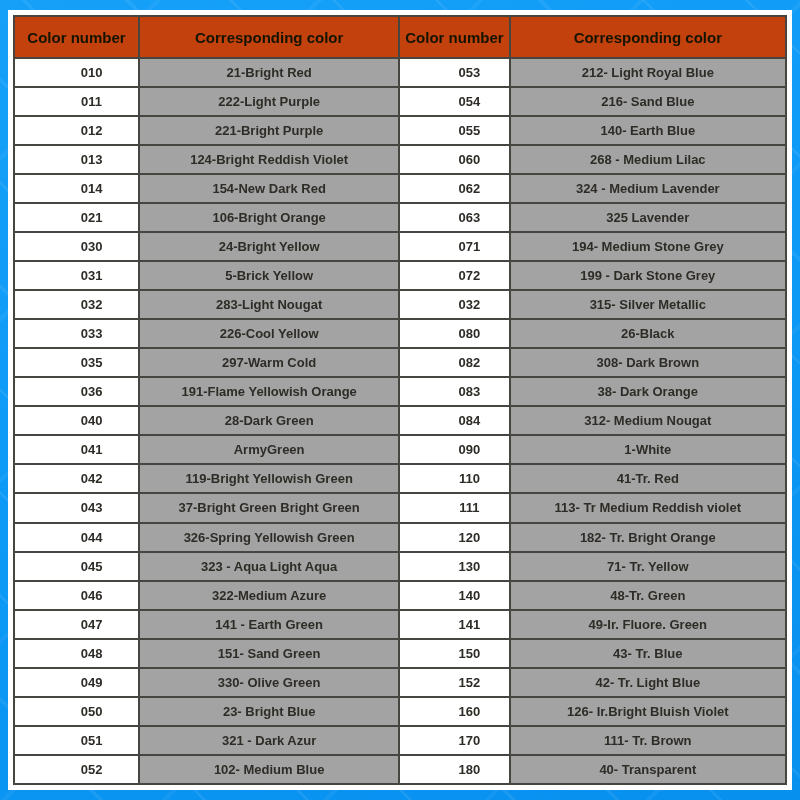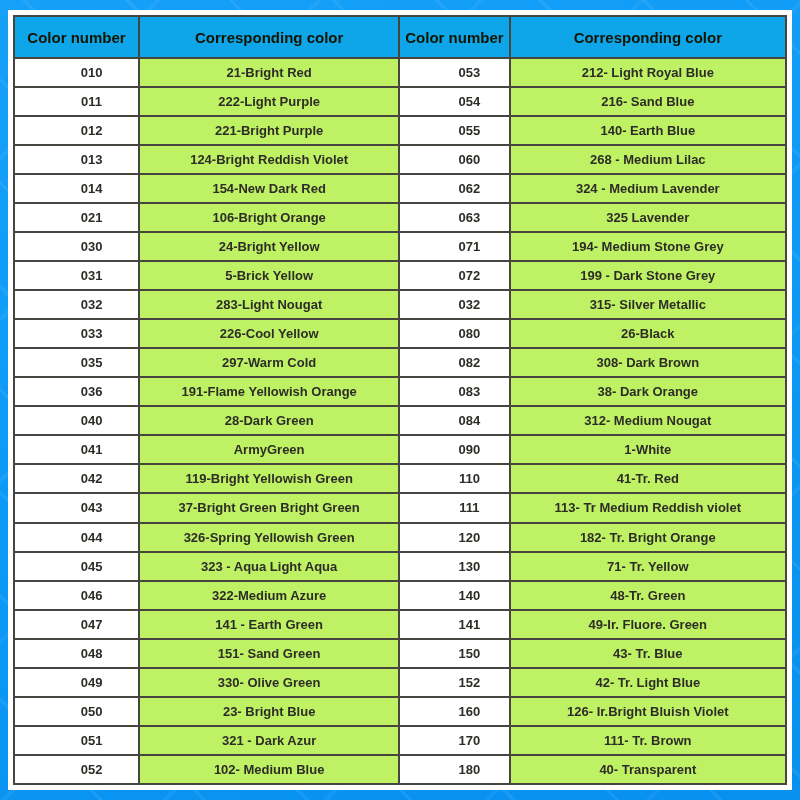--- a/index.html
+++ b/index.html
@@ -45,38 +45,38 @@
   .color-table th,
   .color-table td {
     border: 2px solid #46453f;
     text-align: center;
     vertical-align: middle;
     padding: 0 2px;
     overflow: hidden;
     white-space: nowrap;
   }
   .color-table th {
-    background: #0ea5e9;
+    background: #c2410c;
     color: #141400;
     font-size: 15px;
     font-weight: bold;
     height: 40px;
   }
   .color-table td {
     color: #2e2c27;
     font-size: 13px;
     font-weight: bold;
     height: 25px;
   }
   .color-table td.num {
     background: #ffffff;
     padding-left: 32px;
   }
   .color-table td.col {
-    background: #bef264;
+    background: #a3a3a3;
   }
   col.c1 { width: 16.2%; }
   col.c2 { width: 33.7%; }
   col.c3 { width: 14.3%; }
   col.c4 { width: 35.8%; }
 </style>
 </head>
 <body>
 
 <div class="table-wrap">

